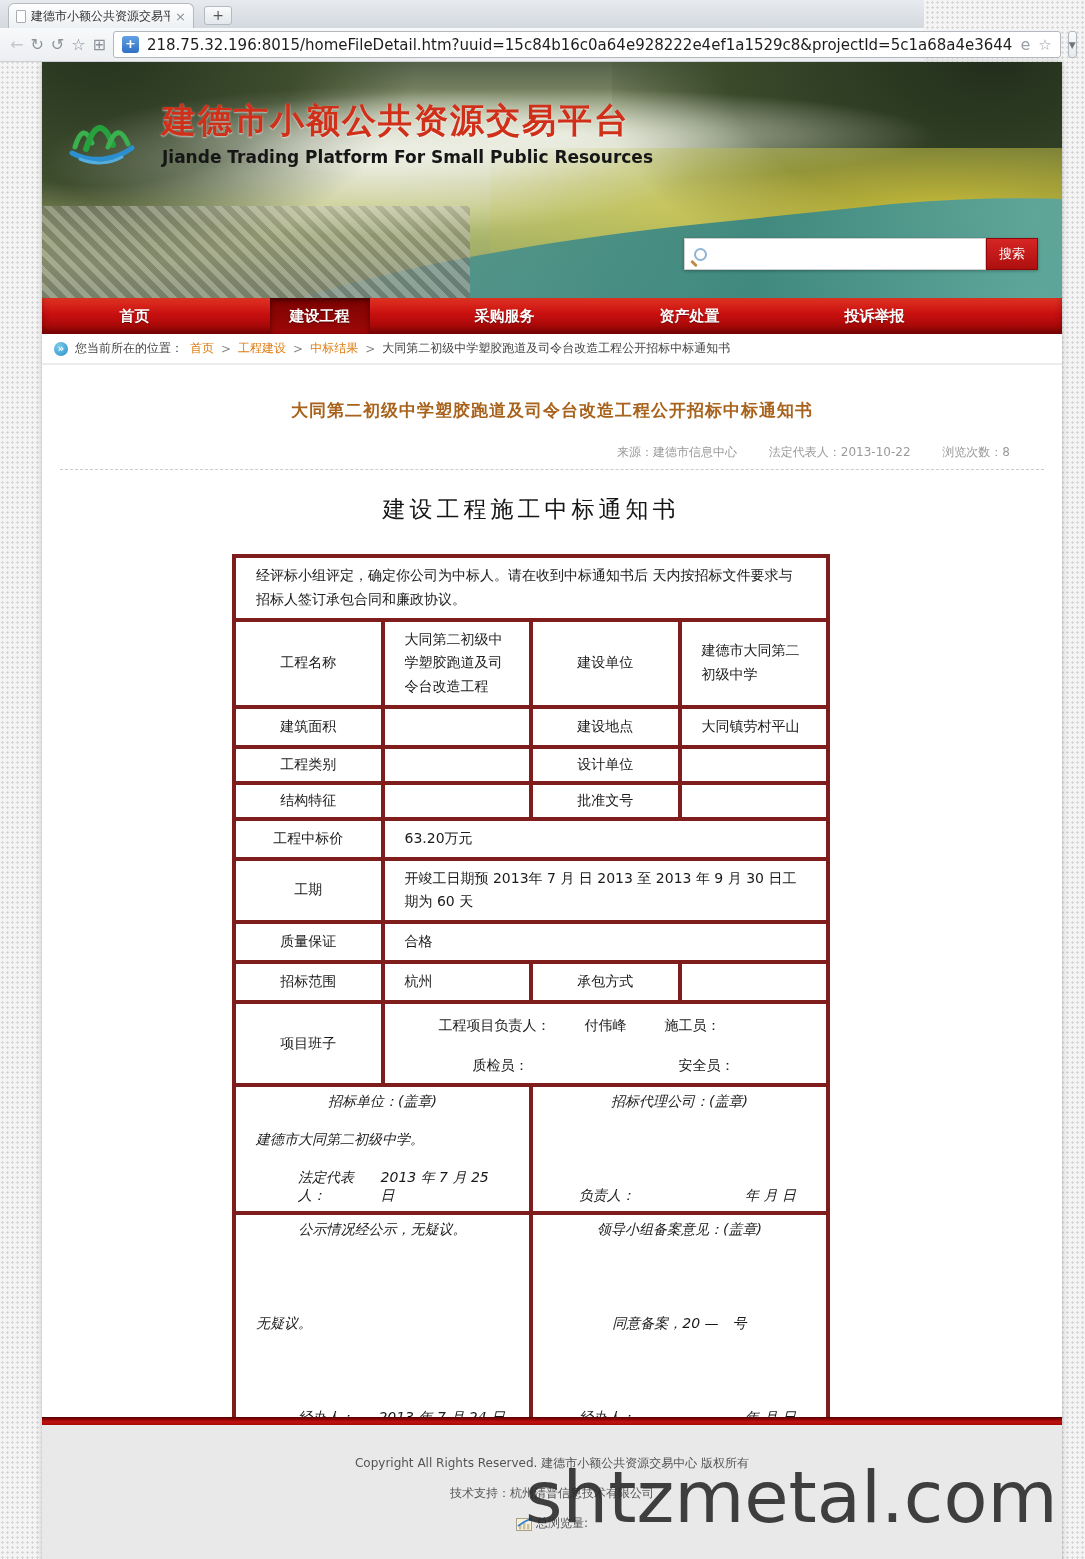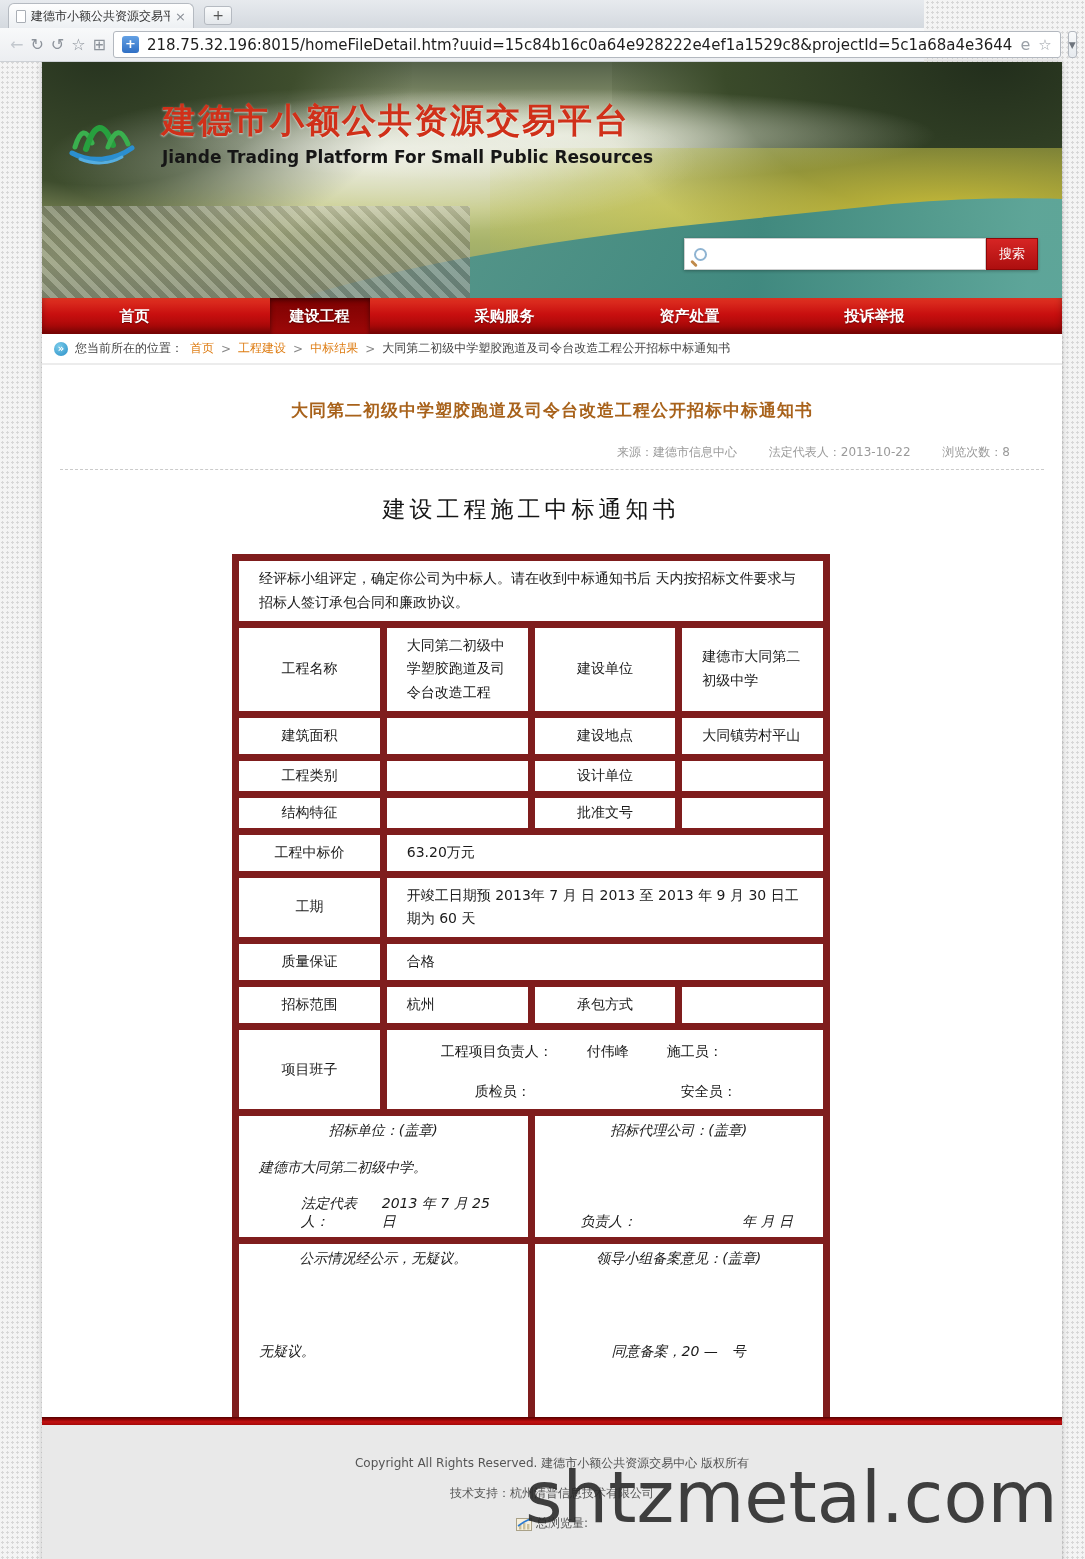--- a/index.html
+++ b/index.html
@@ -103,21 +103,21 @@
   .content { height:1052px; padding-top:34px; overflow:hidden; }
   .article-title { text-align:center; color:#a8621b; font-size:17px; font-weight:bold; letter-spacing:1px; }
   .article-meta { text-align:right; padding-right:52px; margin-top:22px; font-size:12px; color:#9a9a9a; }
   .article-meta .meta-item { margin-left:28px; }
   .dashed { border-bottom:1px dashed #cbcbcb; margin:8px 18px 0; }
   .doc-title { width:598px; margin:24px 0 0 190px; text-align:center; font-size:23px;
     color:#151515; letter-spacing:4px; line-height:30px; }
 
   table.notice { width:598px; margin:30px 0 0 190px; border-collapse:collapse;
     font-size:14px; color:#1a1a1a; border:2px solid #3c3c3c; table-layout:fixed; }
-  table.notice td { border:7px solid #7f1d1d; padding:6px 20px; vertical-align:middle;margin-top:29px; }
+  table.notice td { border:4px solid #7f1d1d; padding:6px 20px; vertical-align:middle;margin-top:29px; }
   .col1 { width:140px; } .col2 { width:160px; } .col3 { width:140px; } .col4 { width:158px; }
   td.lbl { text-align:center; }
   td.val { text-align:left; line-height:1.7; }
   .intro-cell { height:56px; line-height:2.1; padding:4px 10px; }
   .r1 td { height:78px; }
   .r-sm td { height:36px; }
   .r-dur td { height:60px; }
   .r-team td { height:66px; }
   .team-l1 { display:flex; padding-left:34px; margin-top:4px; }
   .team-l1 .t-name { margin-left:34px; }

